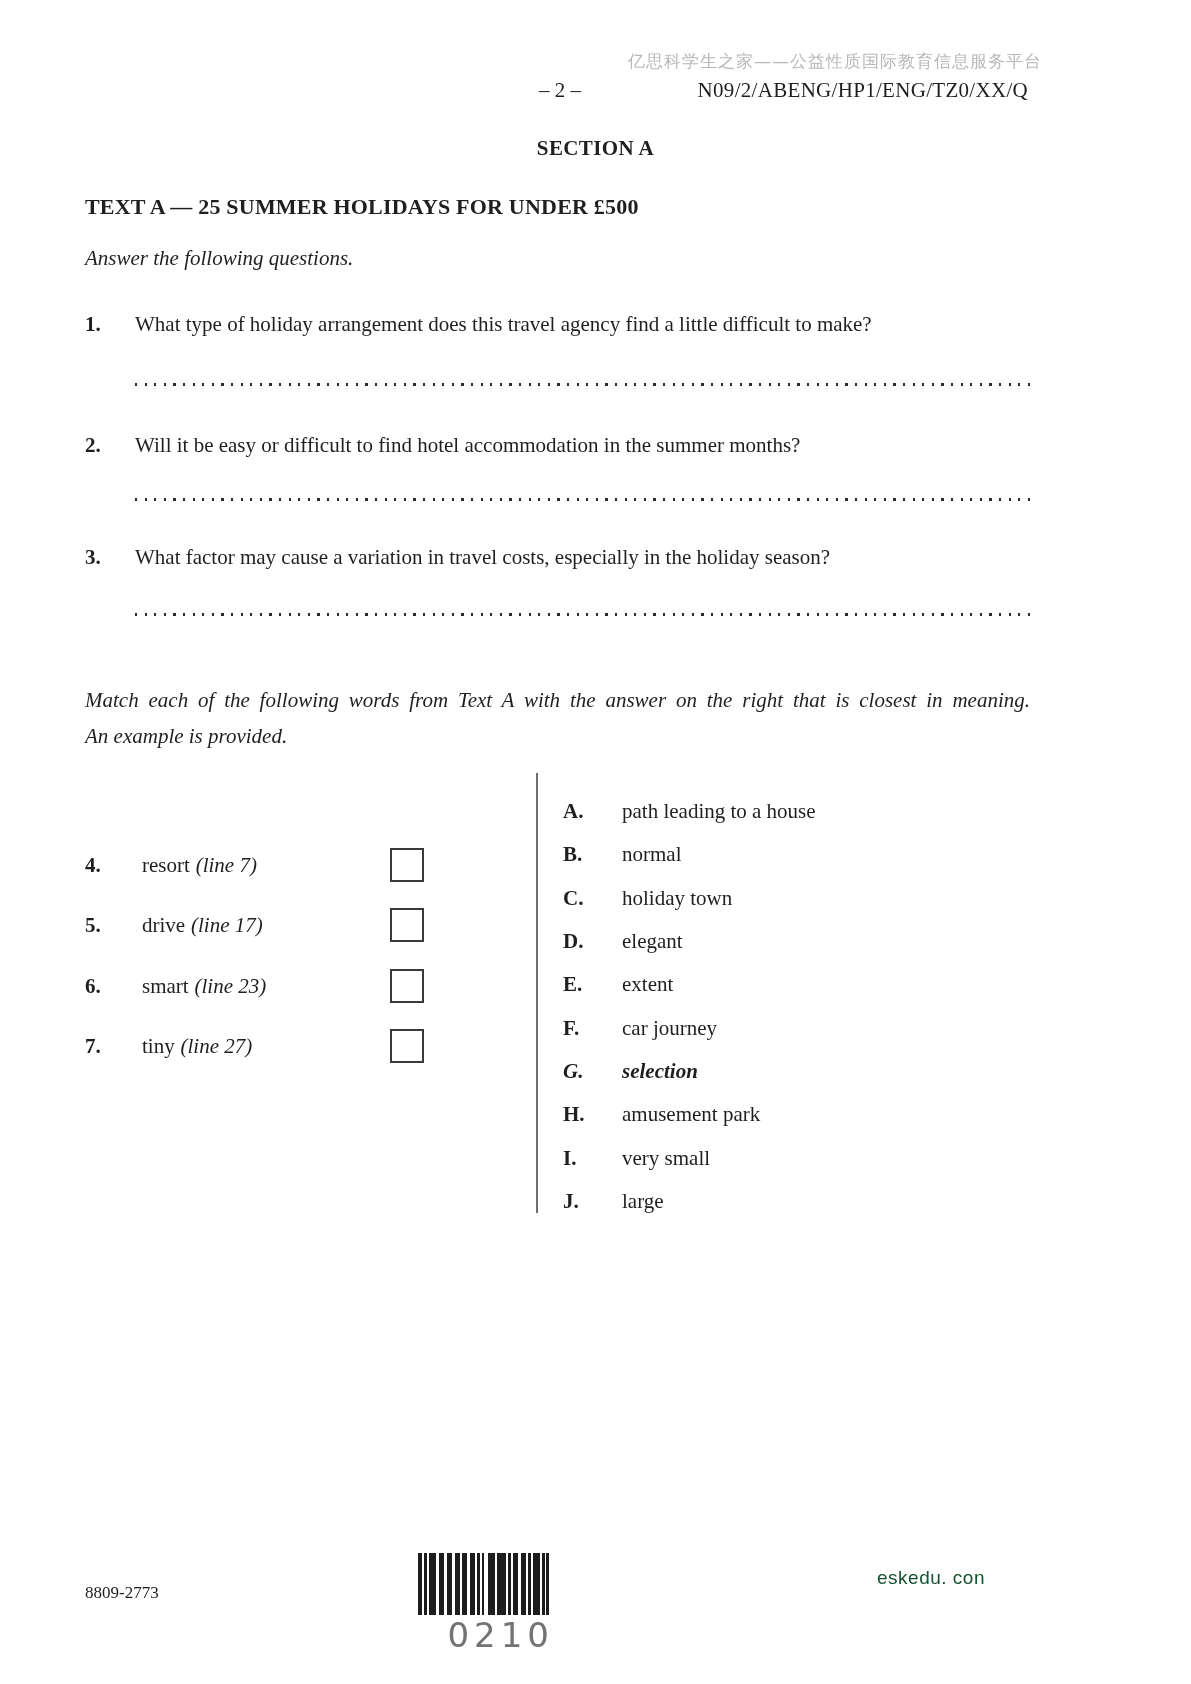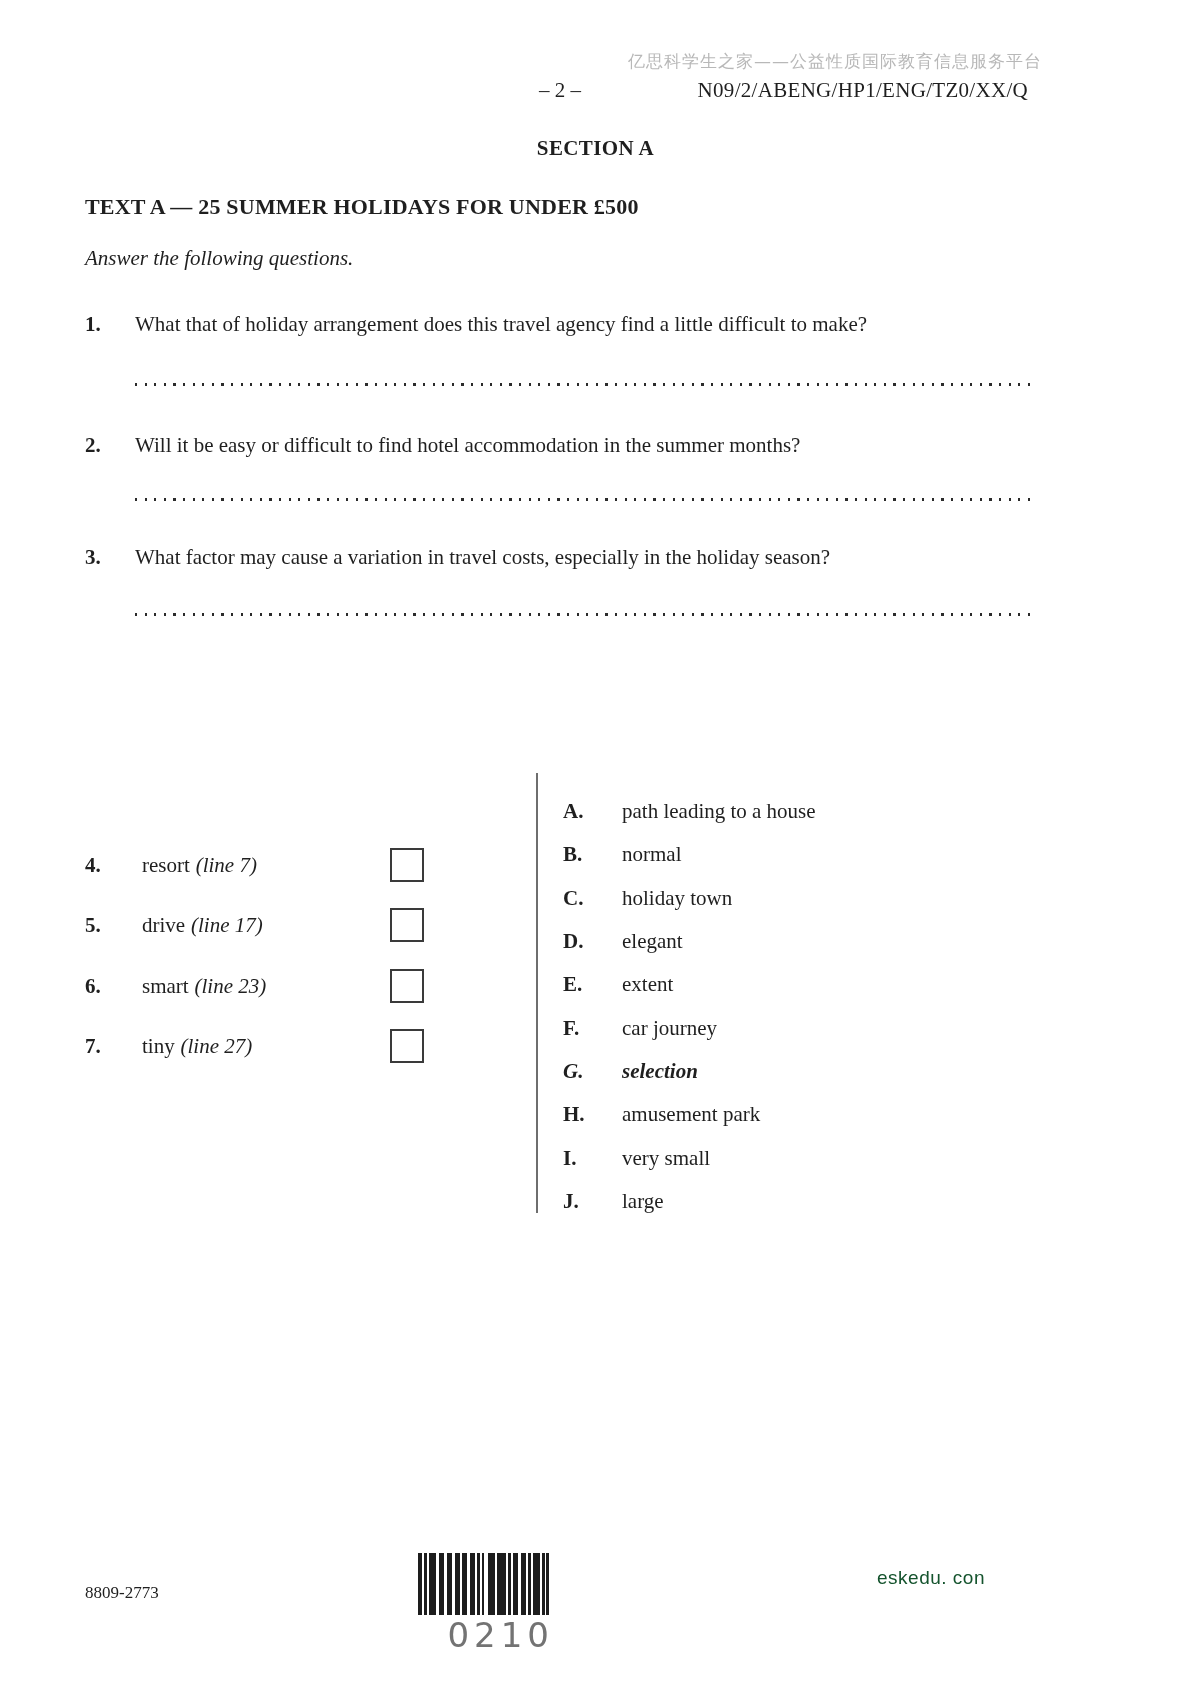--- a/index.html
+++ b/index.html
@@ -140,37 +140,41 @@
   <div class="exam-code">N09/2/ABENG/HP1/ENG/TZ0/XX/Q</div>
 
   <div class="section-title">SECTION A</div>
   <div class="text-title">TEXT A — 25 SUMMER HOLIDAYS FOR UNDER £500</div>
   <div class="answer-instruction">Answer the following questions.</div>
 
   <div class="questions">
 
       <div class="q-block">
         <span class="q-num">1.</span>
-        <span class="q-text">What that of holiday arrangement does this travel agency find a little difficult to make?</span>
+        <span class="q-text">What type of holiday arrangement does this travel agency find a little difficult to make?</span>
         <div class="q-dots"></div>
       </div>
 
       <div class="q-block">
         <span class="q-num">2.</span>
         <span class="q-text">Will it be easy or difficult to find hotel accommodation in the summer months?</span>
         <div class="q-dots"></div>
       </div>
 
       <div class="q-block">
         <span class="q-num">3.</span>
         <span class="q-text">What factor may cause a variation in travel costs, especially in the holiday season?</span>
         <div class="q-dots"></div>
       </div>
     </div>
 
+  <div class="match-instruction">
+    <div class="justified">Match each of the following words from Text A with the answer on the right that is closest in meaning.</div>
+    <div>An example is provided.</div>
+  </div>
 
 
   <div class="match-items">
 
       <div class="match-row">
         <span class="m-num">4.</span>
         <span class="m-word"><span>resort</span><span class="m-ref">(line 7)</span></span>
         <div class="answer-box"></div>
       </div>
 

